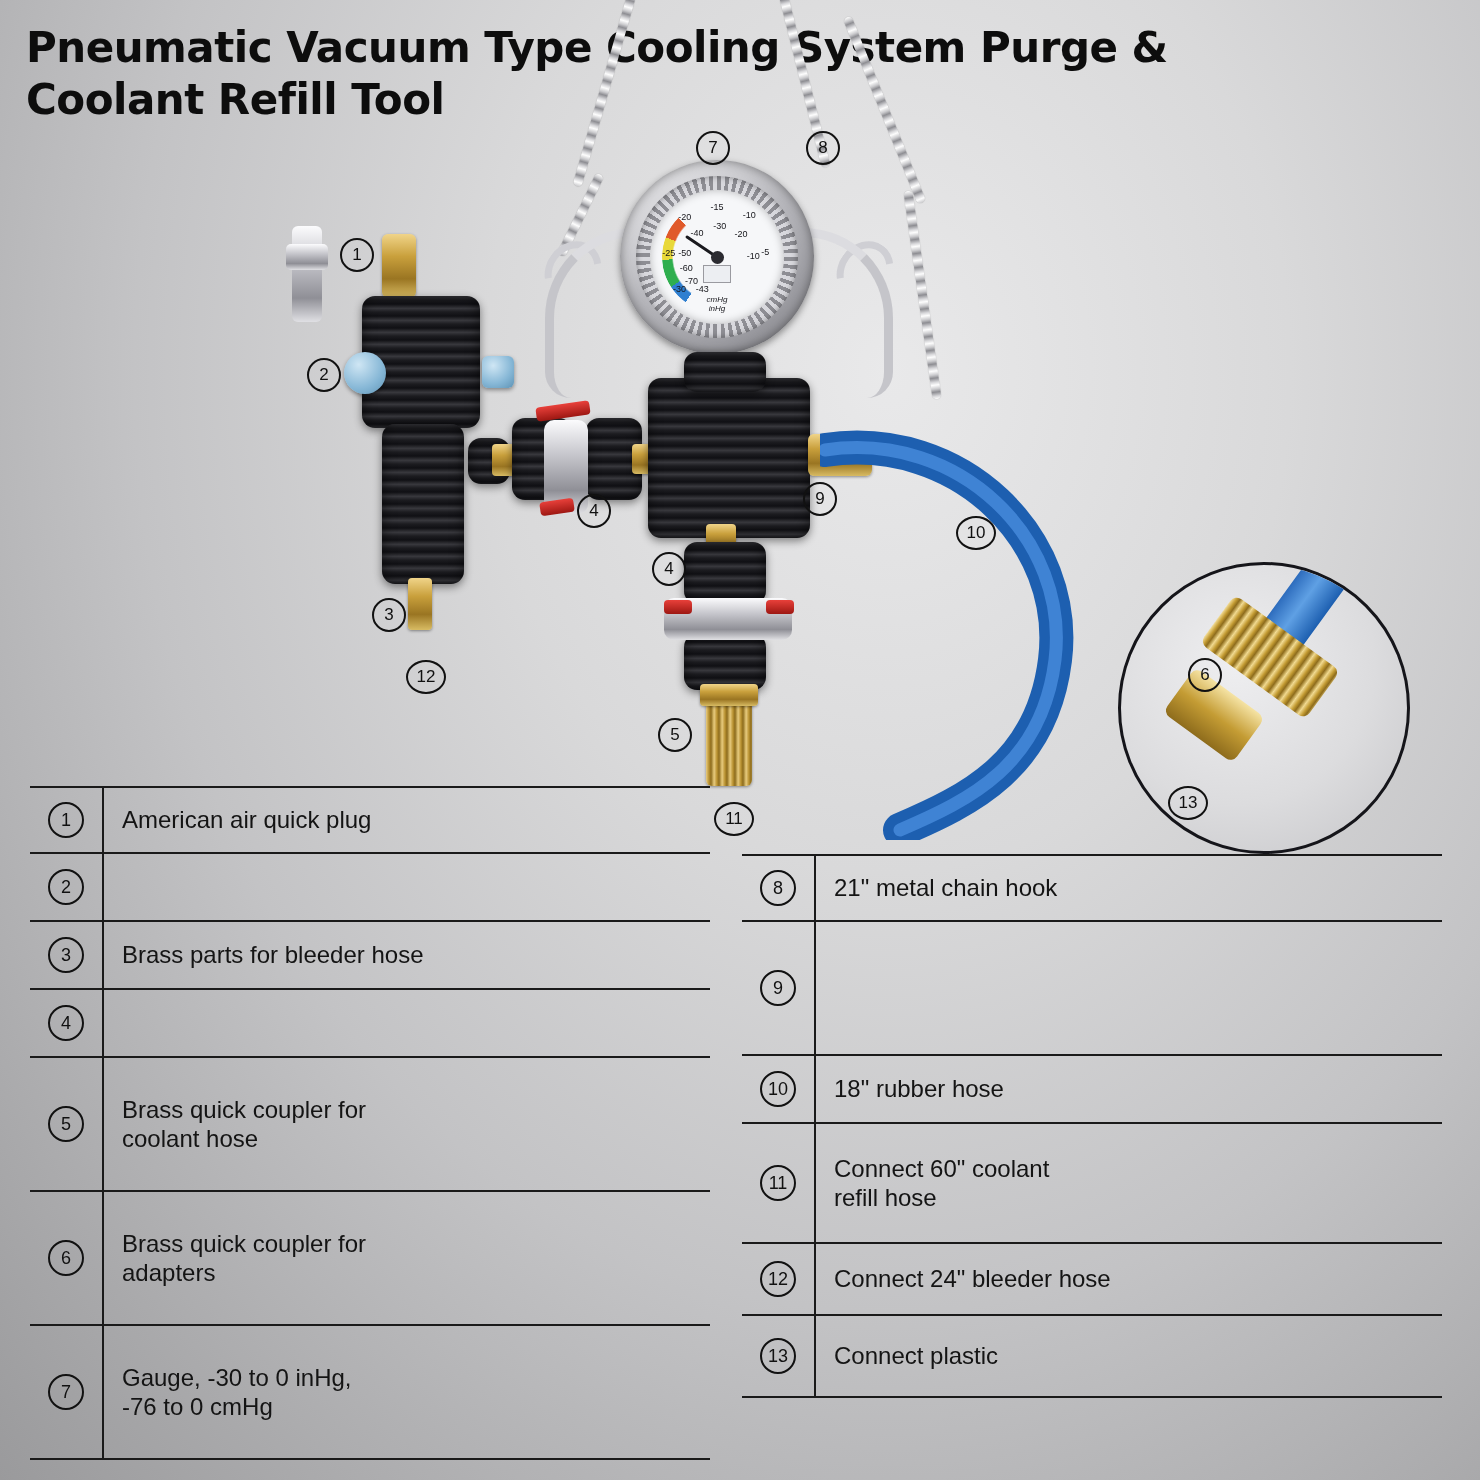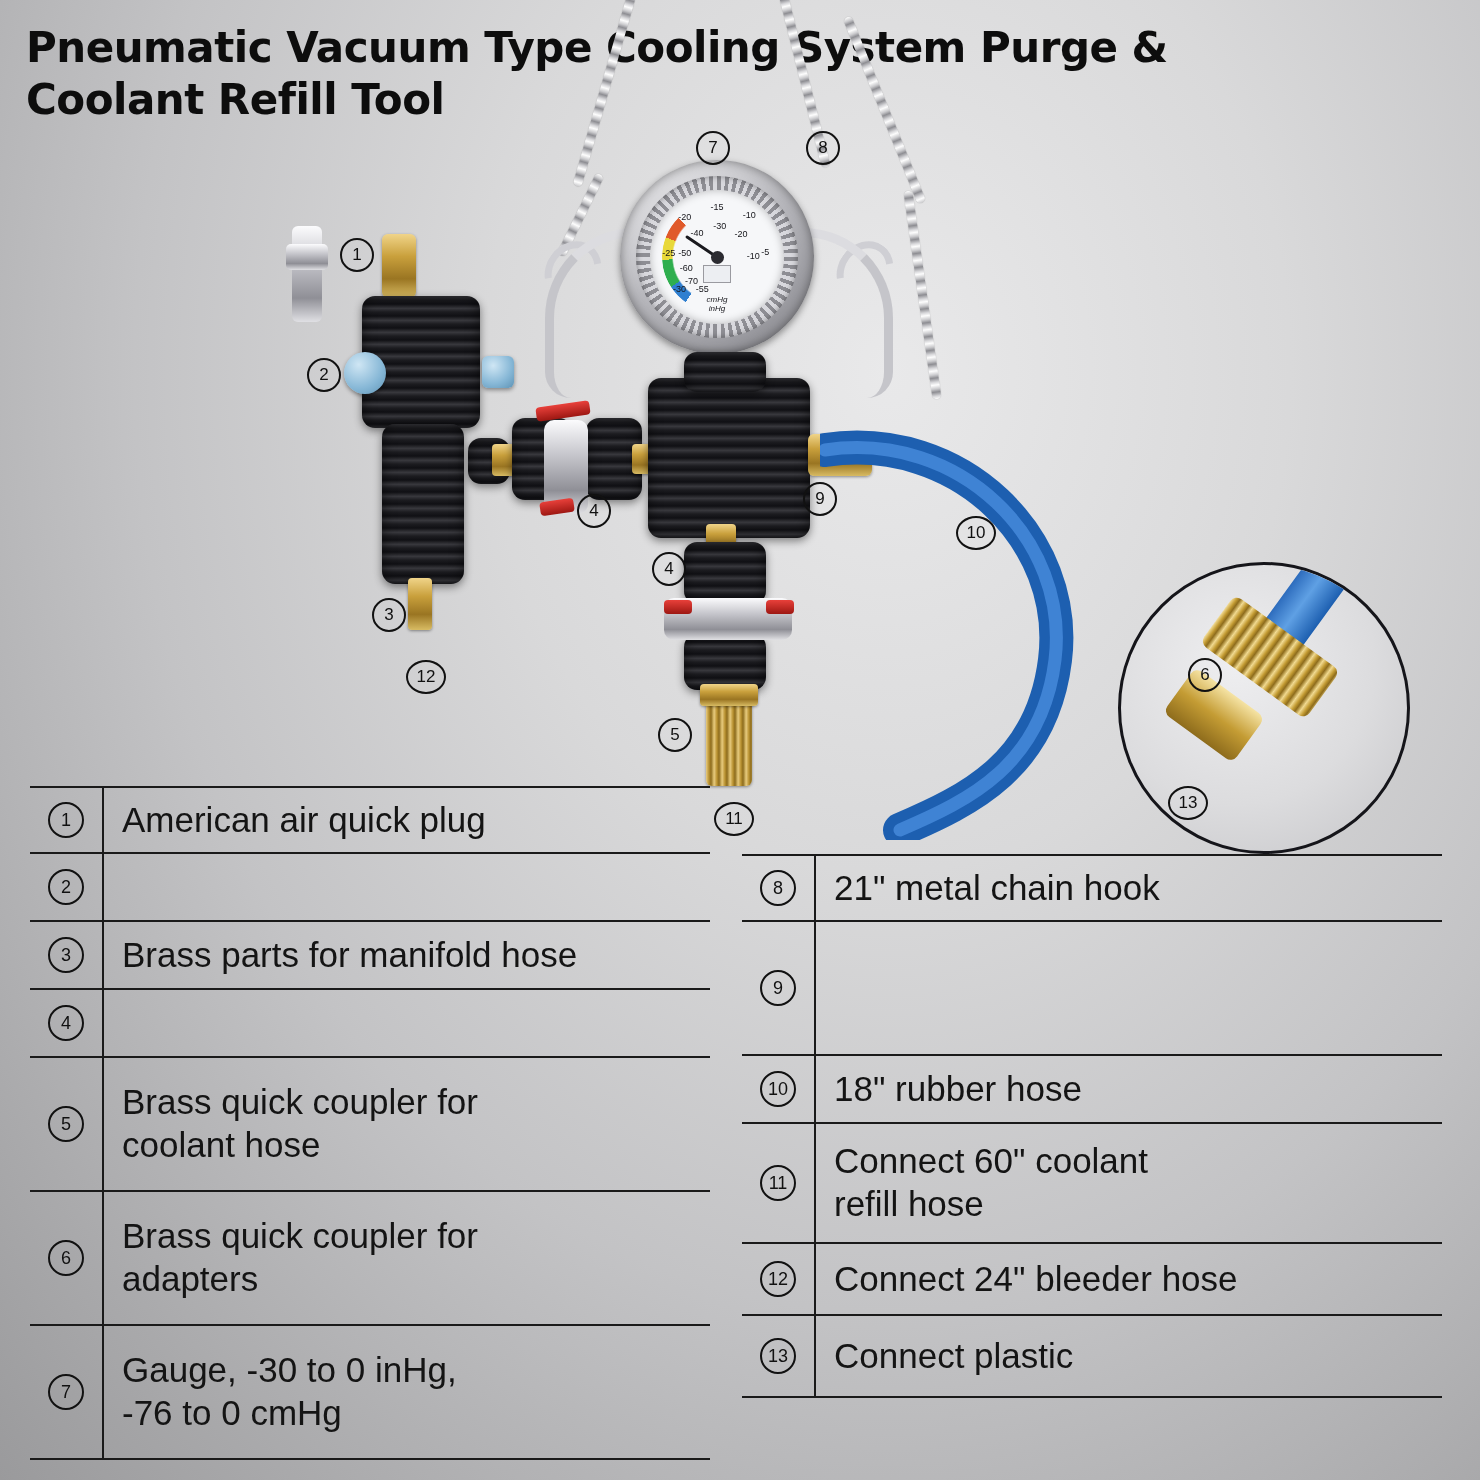--- a/index.html
+++ b/index.html
@@ -274,21 +274,21 @@
     text-align: center;
     border: 2.4px solid #111;
     border-radius: 50%;
     font-size: 18px;
     color: #111;
     box-sizing: border-box;
   }
   .legend-text {
     flex: 1;
     padding: 10px 4px 10px 18px;
-    font-size: 35px;
+    font-size: 24px;
     line-height: 1.22;
     color: #141414;
     white-space: pre-line;
   }
   .legend-head {
     border-top: 2.5px solid #1a1a1a;
   }
 </style>
 </head>
 <body>
@@ -319,21 +319,21 @@
         <div class="gauge-num" style="left:86%; top:46%;">-5</div>
         <div class="gauge-num" style="left:14%; top:47%;">-25</div>
         <div class="gauge-num" style="left:22%; top:74%;">-30</div>
         <div class="gauge-num" style="left:35%; top:32%;">-40</div>
         <div class="gauge-num" style="left:52%; top:27%;">-30</div>
         <div class="gauge-num" style="left:68%; top:33%;">-20</div>
         <div class="gauge-num" style="left:77%; top:49%;">-10</div>
         <div class="gauge-num" style="left:26%; top:47%;">-50</div>
         <div class="gauge-num" style="left:27%; top:58%;">-60</div>
         <div class="gauge-num" style="left:31%; top:68%;">-70</div>
-        <div class="gauge-num" style="left:39%; top:74%;">-55</div>
+        <div class="gauge-num" style="left:39%; top:74%;">-43</div>
         <div id="gauge-needle"></div>
         <div id="gauge-hub"></div>
         <div id="gauge-window"></div>
         <div class="gauge-unit" style="top:78%;font-style:italic;">cmHg
 inHg</div>
       </div>
     </div>
 
     <div class="metal" style="left:292px; top:226px; width:30px; height:96px; border-radius:6px;"></div>
     <div class="metal" style="left:286px; top:244px; width:42px; height:26px; border-radius:5px;"></div>
@@ -412,21 +412,21 @@
       </div>
       <div class="legend-row" style="height:68px;">
         <div class="legend-num">
             <span>2</span>
           </div>
       </div>
       <div class="legend-row" style="height:68px;">
         <div class="legend-num">
             <span>3</span>
           </div>
-        <div class="legend-text">Brass parts for manifold hose</div>
+        <div class="legend-text">Brass parts for bleeder hose</div>
       </div>
       <div class="legend-row" style="height:68px;">
         <div class="legend-num">
             <span>4</span>
           </div>
       </div>
       <div class="legend-row" style="height:134px;">
         <div class="legend-num">
             <span>5</span>
           </div>

